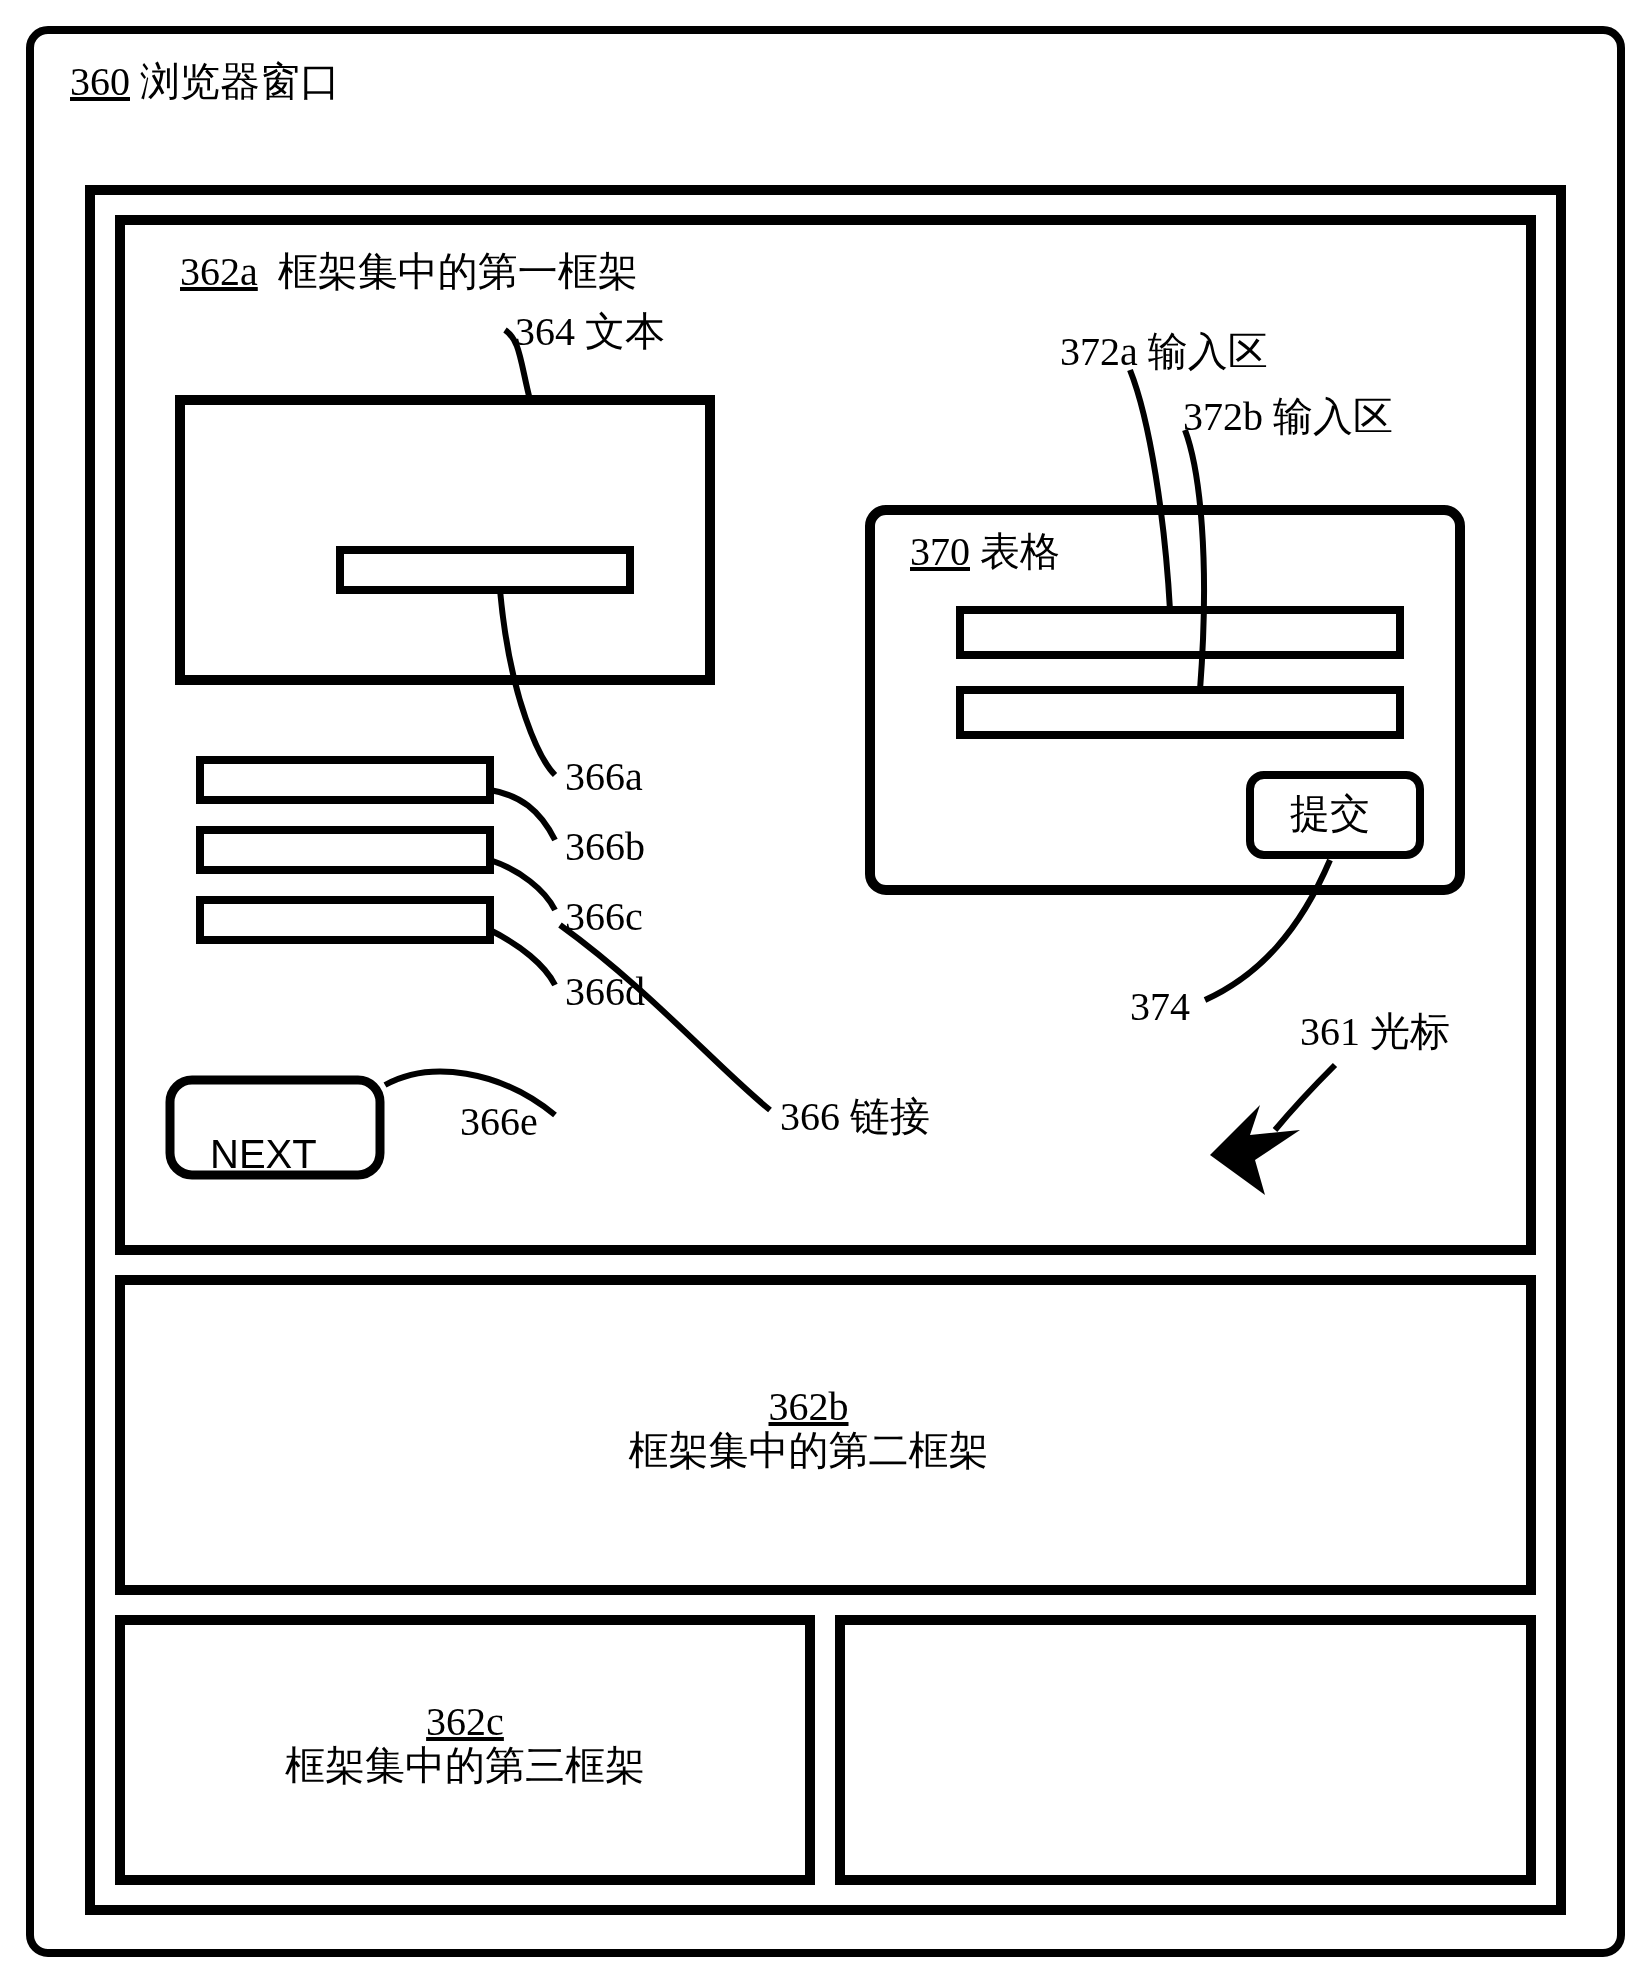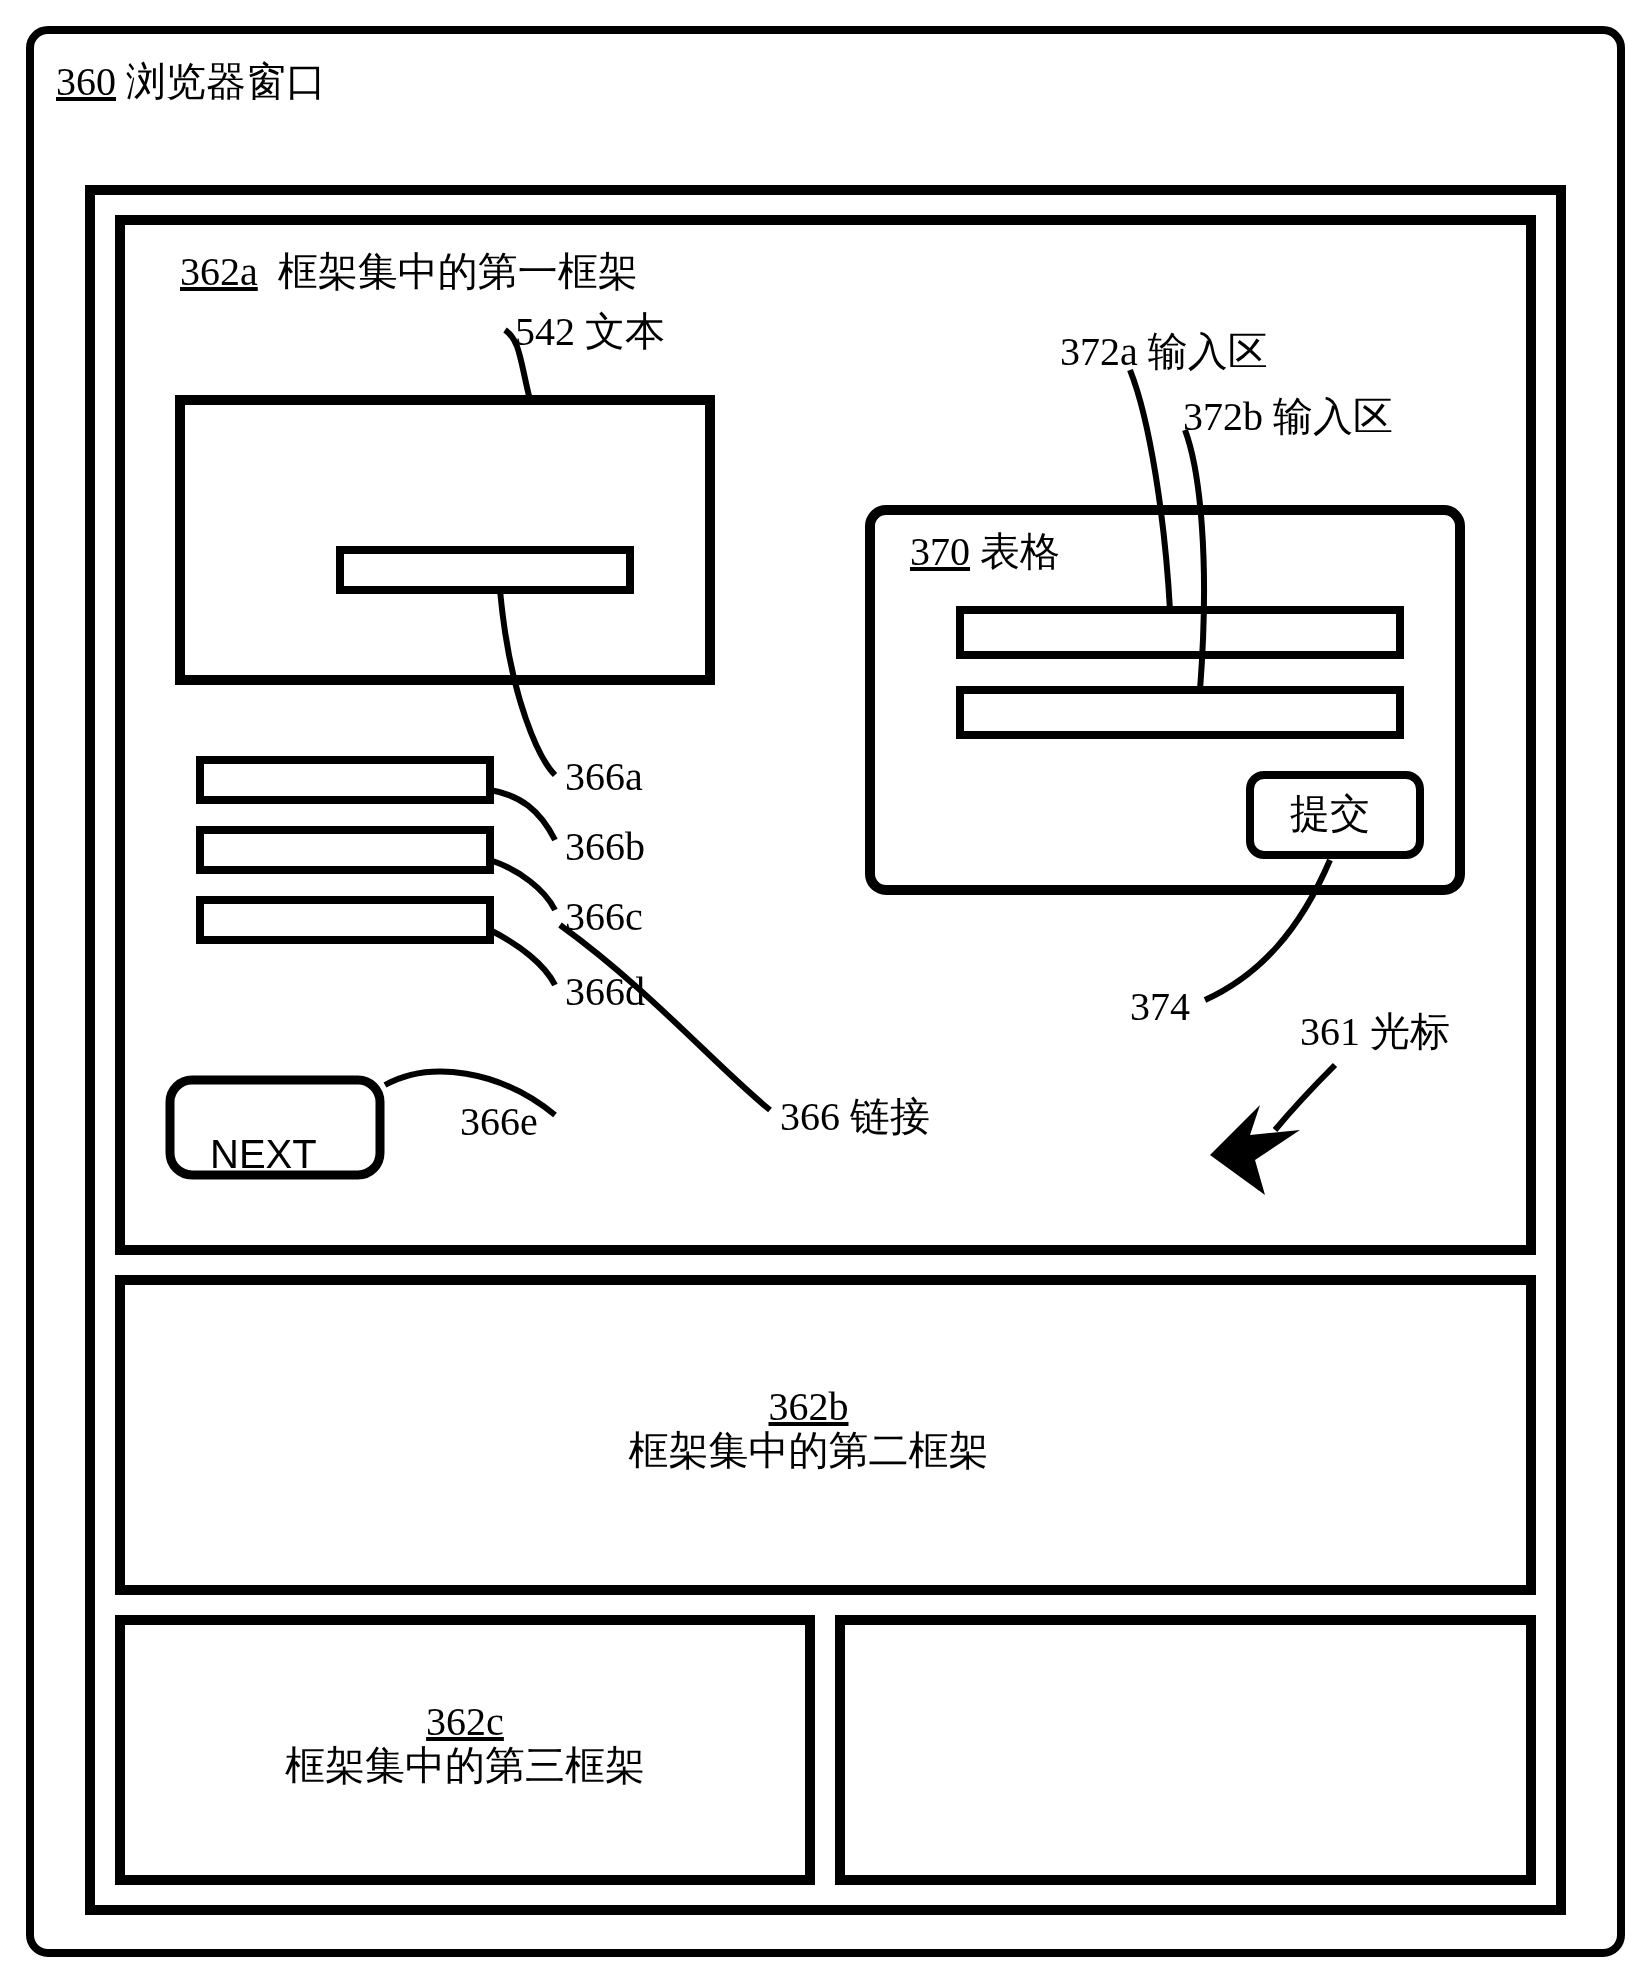--- a/index.html
+++ b/index.html
@@ -64,31 +64,31 @@
   <path d="M1170 610 C1165 520 1150 420 1130 370" class="stroke" stroke-width="6"></path>
 
   <path d="M1200 690 C1210 560 1200 470 1185 430" class="stroke" stroke-width="6"></path>
 
   <path d="M1330 860 C1300 930 1260 975 1205 1000" class="stroke" stroke-width="6"></path>
 
   <path d="M1275 1130 C1300 1100 1320 1080 1335 1065" class="stroke" stroke-width="6"></path>
 </svg>
 
 
-<div class="lbl" style="left:56px;top:60px;">
+<div class="lbl" style="left:70px;top:60px;">
   <span class="u">360</span>&nbsp;<span>浏览器窗口</span>
 </div>
 
 <div class="lbl" style="left:180px;top:250px;">
   <span class="u">362a</span>&nbsp;&nbsp;<span>框架集中的第一框架</span>
 </div>
 
 <div class="lbl" style="left:470px;top:310px;"></div>
 <div class="lbl" style="left:515px;top:310px;">
-  <span>542</span>&nbsp;<span>文本</span>
+  <span>364</span>&nbsp;<span>文本</span>
 </div>
 
 <div class="lbl" style="left:565px;top:755px;">366a</div>
 <div class="lbl" style="left:565px;top:825px;">366b</div>
 <div class="lbl" style="left:565px;top:895px;">366c</div>
 <div class="lbl" style="left:565px;top:970px;">366d</div>
 <div class="lbl" style="left:460px;top:1100px;">366e</div>
 
 <div class="lbl" style="left:780px;top:1095px;">
   <span>366</span>&nbsp;<span>链接</span>

